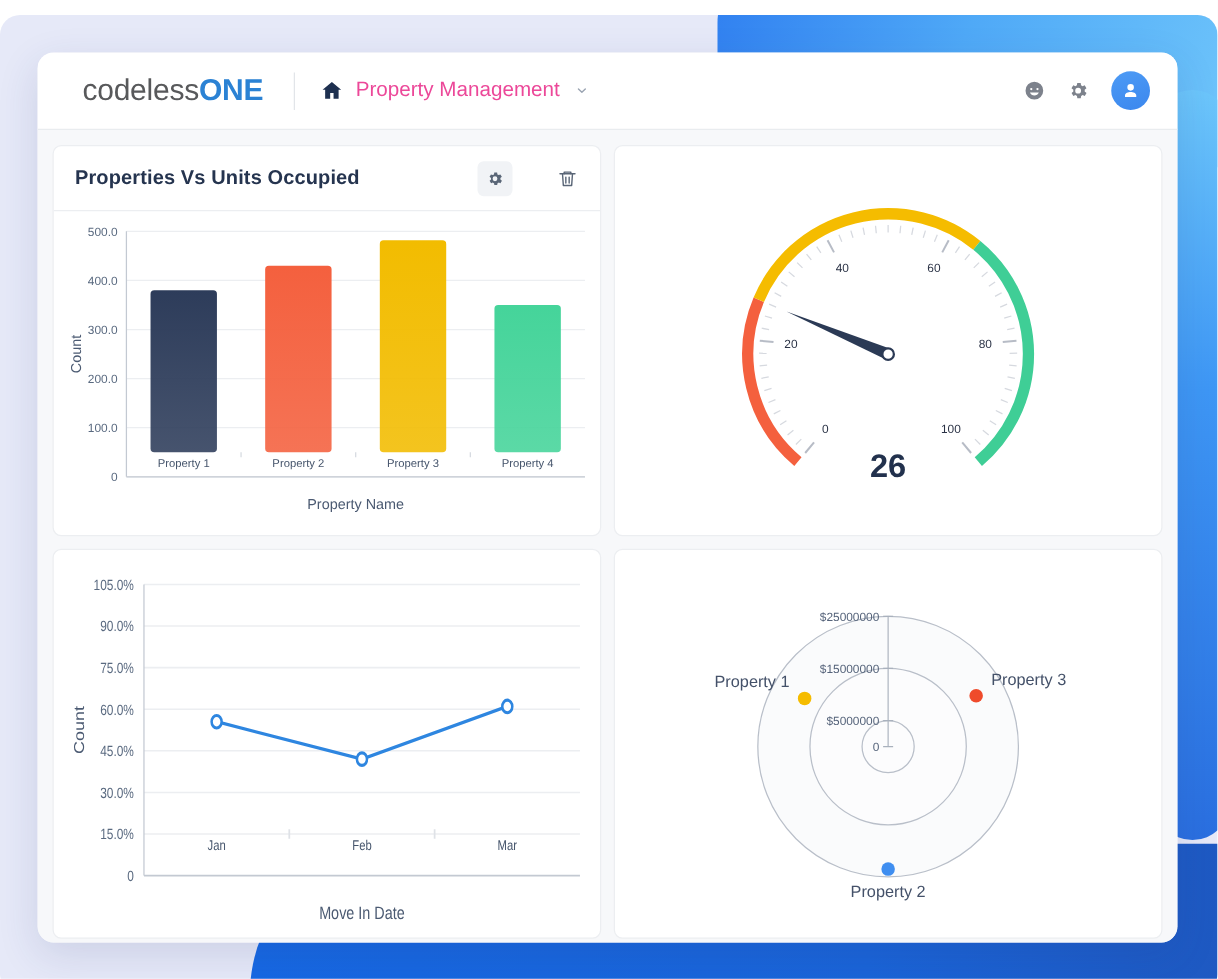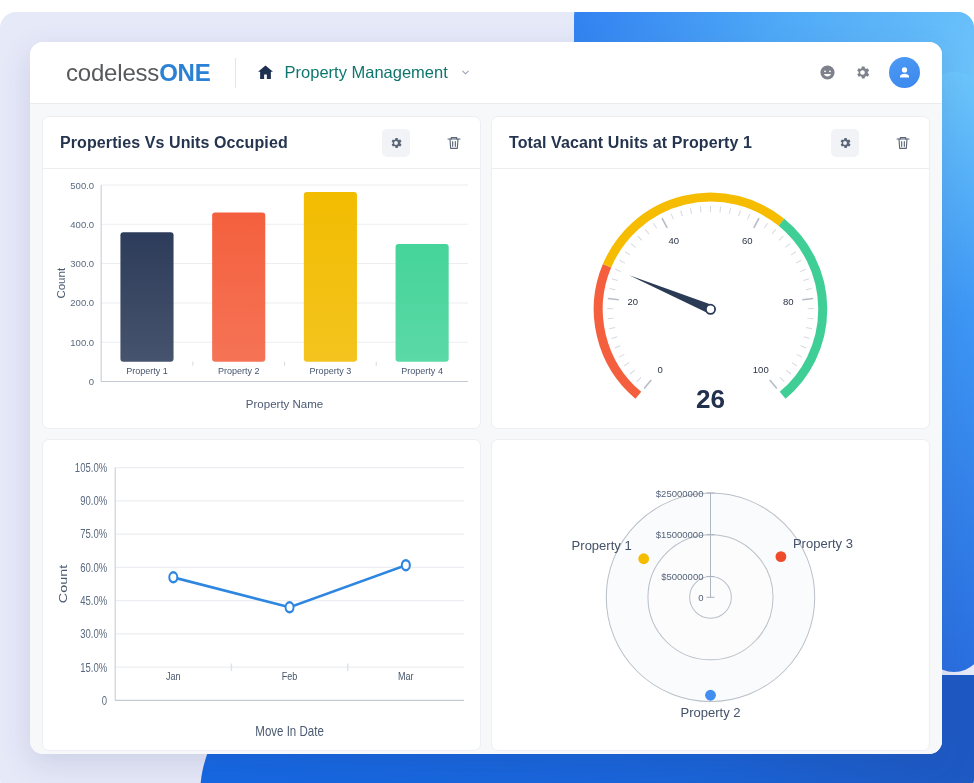--- a/index.html
+++ b/index.html
@@ -74,21 +74,21 @@
   .logo .one { color: #2b82d4; font-weight: 700; }
   .logo-divider {
     width: 1px; height: 30px;
     background: #e2e5e9;
     margin: 0 20px 0 24px;
   }
   .app-context { display: flex; align-items: center; gap: 10px; }
   .house-icon { display:flex; color:#1e3050; }
   .context-label {
     font-size: 16.5px;
-    color: #0f766e;
+    color: #ec4899;
     font-weight: 400;
   }
   .chev { color:#9aa4b2; display:flex; margin-left:2px; }
   .topbar-spacer { flex: 1; }
   .topbar-actions { display:flex; align-items:center; gap: 18px; }
   .icon-btn { display:flex; align-items:center; justify-content:center; color:#7d828c; cursor:pointer; }
   .avatar-btn {
     width: 31px; height: 31px; border-radius: 50%;
     background: linear-gradient(160deg,#4d9bf5,#3b87ee);
     display:flex; align-items:center; justify-content:center;
@@ -265,38 +265,20 @@
                 <rect x="351.75" y="74.80000000000001" width="53" height="117.6" rx="3" fill="url(#bg3)"></rect>
                 <text x="378.25" y="204.4" class="cat-label" text-anchor="middle">Property 4</text>
                 <text x="241" y="238" class="axis-label" text-anchor="middle" font-weight="400">Property Name</text>
                 <text x="0" y="0" class="axis-label" text-anchor="middle" transform="translate(22,114) rotate(-90)">Count</text>
               </g>
           </svg>
         </div>
       </div>
 
       <div class="card">
-        <div class="card-head">
-          <div class="card-title">Total Vacant Units at Property 1</div>
-          <div class="card-head-spacer"></div>
-          <div class="head-btn settings">
-            <svg width="14" height="14" viewBox="0 0 24 24" fill="currentColor">
-                <path d="M19.4 13a7.8 7.8 0 0 0 0-2l2-1.6-2-3.4-2.4 1a7.6 7.6 0 0 0-1.7-1l-.4-2.6H11l-.4 2.6a7.6 7.6 0 0 0-1.7 1l-2.4-1-2 3.4L6.6 11a7.8 7.8 0 0 0 0 2l-2 1.6 2 3.4 2.4-1c.5.4 1.1.8 1.7 1l.4 2.6h3.9l.4-2.6c.6-.2 1.2-.6 1.7-1l2.4 1 2-3.4-2.1-1.6zM12 15.3A3.3 3.3 0 1 1 12 8.7a3.3 3.3 0 0 1 0 6.6z"></path>
-              </svg>
-          </div>
-          <div class="head-btn">
-            <svg width="16" height="16" viewBox="0 0 24 24" fill="none" stroke="currentColor" stroke-width="1.7" stroke-linecap="round" stroke-linejoin="round">
-                <polyline points="3 6 21 6"></polyline>
-                <path d="M8 6V4h8v2"></path>
-                <path d="M6 6l1 14h10l1-14"></path>
-                <line x1="10" y1="10" x2="10" y2="17"></line>
-                <line x1="14" y1="10" x2="14" y2="17"></line>
-              </svg>
-          </div>
-        </div>
         <div class="card-body">
           <svg viewBox="0 0 436 258">
             <g id="gauge-chart-render">
                 <path d="M146.0077877151076 225.79697762932554 A 112 112 0 0 1 114.75132702208793 96.59825431736448" fill="none" stroke="#f4603e" stroke-width="9" stroke-linecap="butt"></path>
                 <path d="M114.75132702208793 96.59825431736448 A 112 112 0 0 1 288.7872818984633 53.20621726513188" fill="none" stroke="#f5bc00" stroke-width="9" stroke-linecap="butt"></path>
                 <path d="M288.7872818984633 53.20621726513188 A 112 112 0 0 1 289.99221228489245 225.7969776293255" fill="none" stroke="#3fce96" stroke-width="9" stroke-linecap="butt"></path>
                 <line x1="151.79287620228644" y1="218.90257764125474" x2="158.8635399088384" y2="210.47608876694596" stroke="#b7bcc6" stroke-width="1.6"></line>
                 <line x1="144.40931399782127" y1="212.06532407287665" x2="148.6961500756181" y2="207.86734402979647" stroke="#d6d9df" stroke-width="1"></line>
                 <line x1="137.72818961205817" y1="204.54019257053943" x2="142.40421740164703" y2="200.7805697023527" stroke="#d6d9df" stroke-width="1"></line>
                 <line x1="131.81327571372697" y1="196.39901201973268" x2="136.8338615944807" y2="193.11363267877738" stroke="#d6d9df" stroke-width="1"></line>

